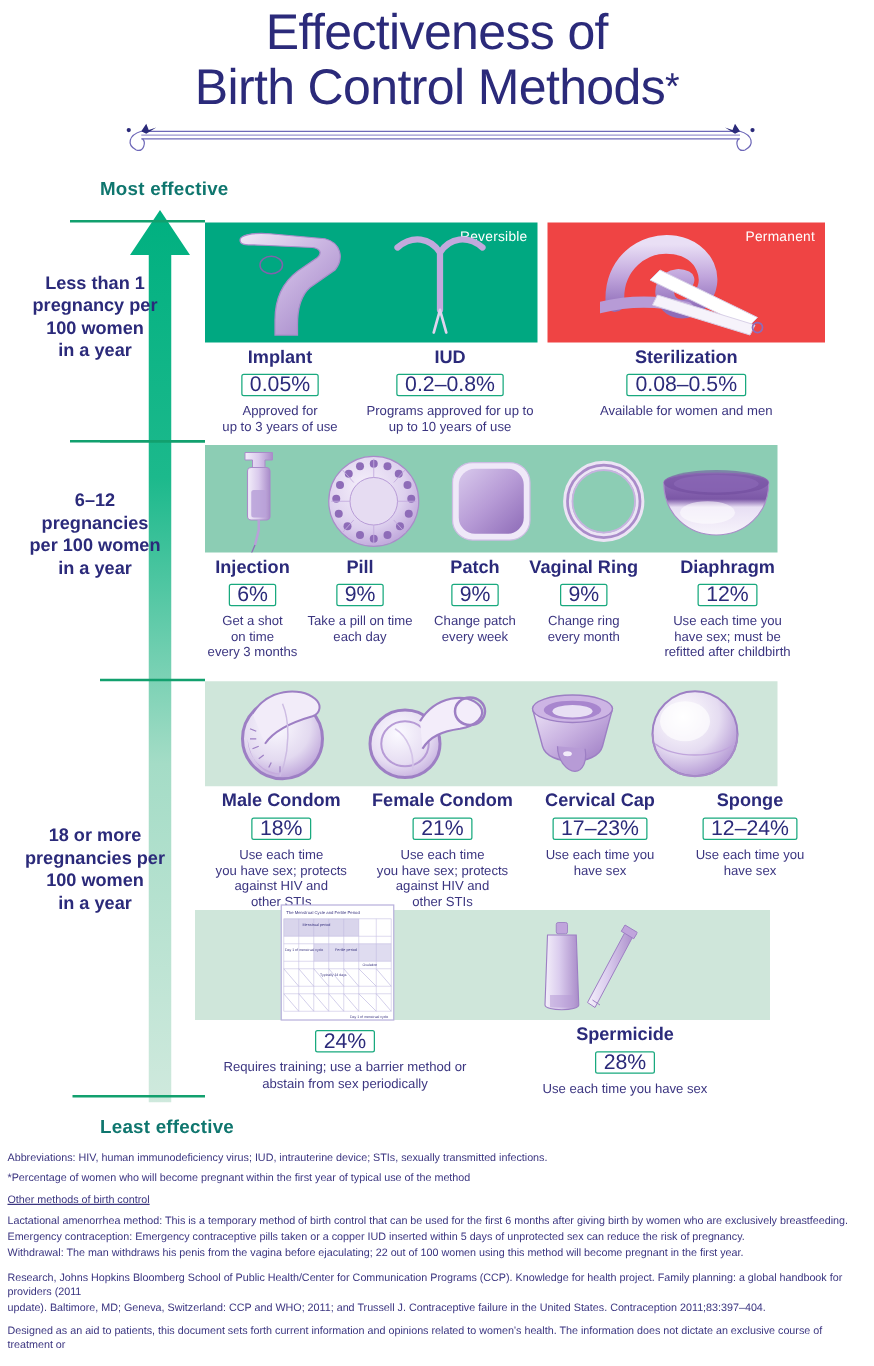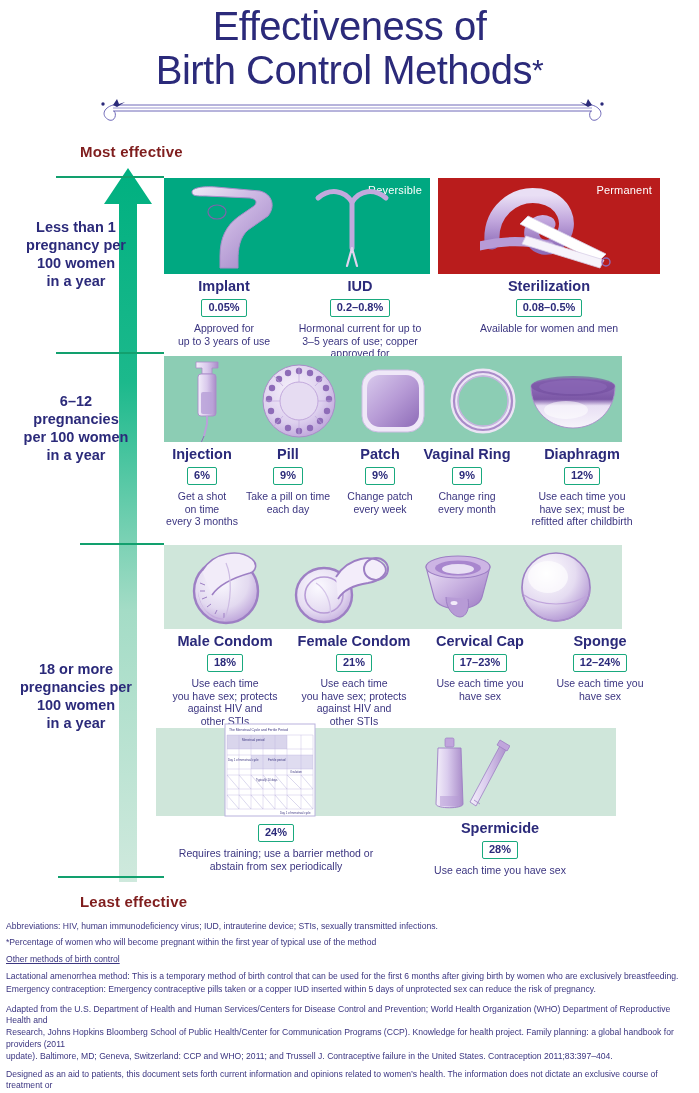--- a/index.html
+++ b/index.html
@@ -16,21 +16,21 @@
     font-family:"Liberation Sans", sans-serif;
     font-size:40px;line-height:44px;font-weight:400;
     color:#2b2a7a;letter-spacing:-0.5px;
   }
   .title-line .star{font-size:30px;vertical-align:top;}
 
   .ornament{position:absolute;left:95px;top:96px;width:515px;height:26px;}
 
   
   .effect-label{
-    position:absolute;font-size:15px;font-weight:bold;color:#7f1d1d;
+    position:absolute;font-size:15px;font-weight:bold;color:#0f766e;
     letter-spacing:0.2px;
   }
   #most-effective{left:80px;top:143px;}
   #least-effective{left:80px;top:893px;}
 
   
   .arrow{position:absolute;left:104px;top:168px;width:48px;height:714px;}
 
   
   .tier{position:absolute;left:0;width:699px;}
@@ -47,21 +47,21 @@
   }
 
   .method{position:absolute;text-align:center;}
   .m-name{
     font-size:14.5px;font-weight:bold;color:#2b2a7a;line-height:17px;
     white-space:nowrap;
   }
   .m-pct{
     display:inline-block;margin-top:4px;padding:1px 6px 2px 6px;
     border:1.5px solid #19a97e;border-radius:2px;background:#ffffff;
-    font-size:11px;font-weight:bold;color:#2b2a7a;line-height:13px;
+    font-size:17px;font-weight:normal;color:#2b2a7a;line-height:13px;
     white-space:nowrap;
   }
   .m-desc{
     margin-top:5px;font-size:10.5px;line-height:12.5px;color:#3b3580;
     font-weight:normal;
   }
 
   .art{position:absolute;}
 
   
@@ -138,21 +138,21 @@
         <ellipse cx="41" cy="30" rx="9" ry="7" fill="none" stroke="#7f63ab" stroke-width="1.2"></ellipse>
       </svg>
 
       <svg class="art" style="left:146px;top:6px;width:84px;height:86px;" viewBox="0 0 84 86">
         <path d="M8 14 C20 4 34 6 42 18 C50 6 64 4 76 14" fill="none" stroke="#c2a9dd" stroke-width="5" stroke-linecap="round"></path>
         <path d="M42 18 L42 64" stroke="#c2a9dd" stroke-width="5" stroke-linecap="round"></path>
         <path d="M42 64 L37 82 M42 64 L47 82" stroke="#e0d3ee" stroke-width="2.2" stroke-linecap="round"></path>
       </svg>
     </div>
 
-    <div class="band" style="left:438px;top:0px;width:222px;height:96px;background:#b91c1c;">
+    <div class="band" style="left:438px;top:0px;width:222px;height:96px;background:#ef4444;">
       <div class="band-title">Permanent</div>
 
       <svg class="art" style="left:42px;top:6px;width:140px;height:86px;" viewBox="0 0 140 86">
         <defs>
           <linearGradient id="g-tube" x1="0" y1="0" x2="0" y2="1">
             <stop offset="0" stop-color="#e9dff5"></stop>
               <stop offset="0.5" stop-color="#c0a5dc"></stop>
               <stop offset="1" stop-color="#8e6cb8"></stop>
           </linearGradient>
         </defs>
@@ -170,22 +170,21 @@
       <div class="m-desc">
         <div>Approved for</div>
         <div>up to 3 years of use</div>
       </div>
     </div>
 
     <div class="method" style="left:280px;top:100px;width:160px;">
       <div class="m-name">IUD</div>
       <div class="m-pct">0.2–0.8%</div>
       <div class="m-desc">
-        <div>Hormonal current for up to</div>
-        <div>3–5 years of use; copper approved for</div>
+        <div>Programs approved for up to</div>
         <div>up to 10 years of use</div>
       </div>
     </div>
 
     <div class="method" style="left:438px;top:100px;width:222px;">
       <div class="m-name">Sterilization</div>
       <div class="m-pct">0.08–0.5%</div>
       <div class="m-desc">
         <div>Available for women and men</div>
       </div>
@@ -530,23 +529,23 @@
       </div>
     </div>
   </div>
 
   <div class="foot" style="top:921px;">
     <p>Abbreviations: HIV, human immunodeficiency virus; IUD, intrauterine device; STIs, sexually transmitted infections.</p>
     <p style="margin-top:5px;">*Percentage of women who will become pregnant within the first year of typical use of the method</p>
     <p class="u" style="margin-top:6px;">Other methods of birth control</p>
     <p style="margin-top:5px;">Lactational amenorrhea method: This is a temporary method of birth control that can be used for the first 6 months after giving birth by women who are exclusively breastfeeding.</p>
     <p>Emergency contraception:  Emergency contraceptive pills taken or a copper IUD inserted within 5 days of unprotected sex can reduce the risk of pregnancy.</p>
+    <p>Withdrawal: The man withdraws his penis from the vagina before ejaculating; 22 out of 100 women using this method will become pregnant in the first year.</p>
 
     <div class="blk">
-      <p>Adapted from the U.S. Department of Health and Human Services/Centers for Disease Control and Prevention; World Health Organization (WHO) Department of Reproductive Health and</p>
       <p>Research, Johns Hopkins Bloomberg School of Public Health/Center for Communication Programs (CCP). Knowledge for health project. Family planning: a global handbook for providers (2011</p>
       <p>update). Baltimore, MD; Geneva, Switzerland: CCP and WHO; 2011; and Trussell J. Contraceptive failure in the United States. Contraception 2011;83:397–404.</p>
     </div>
 
     <div class="blk" style="margin-top:7px;">
       <p>Designed as an aid to patients, this document sets forth current information and opinions related to women’s health. The information does not dictate an exclusive course of treatment or</p>
 
     </div>
   </div>
 

